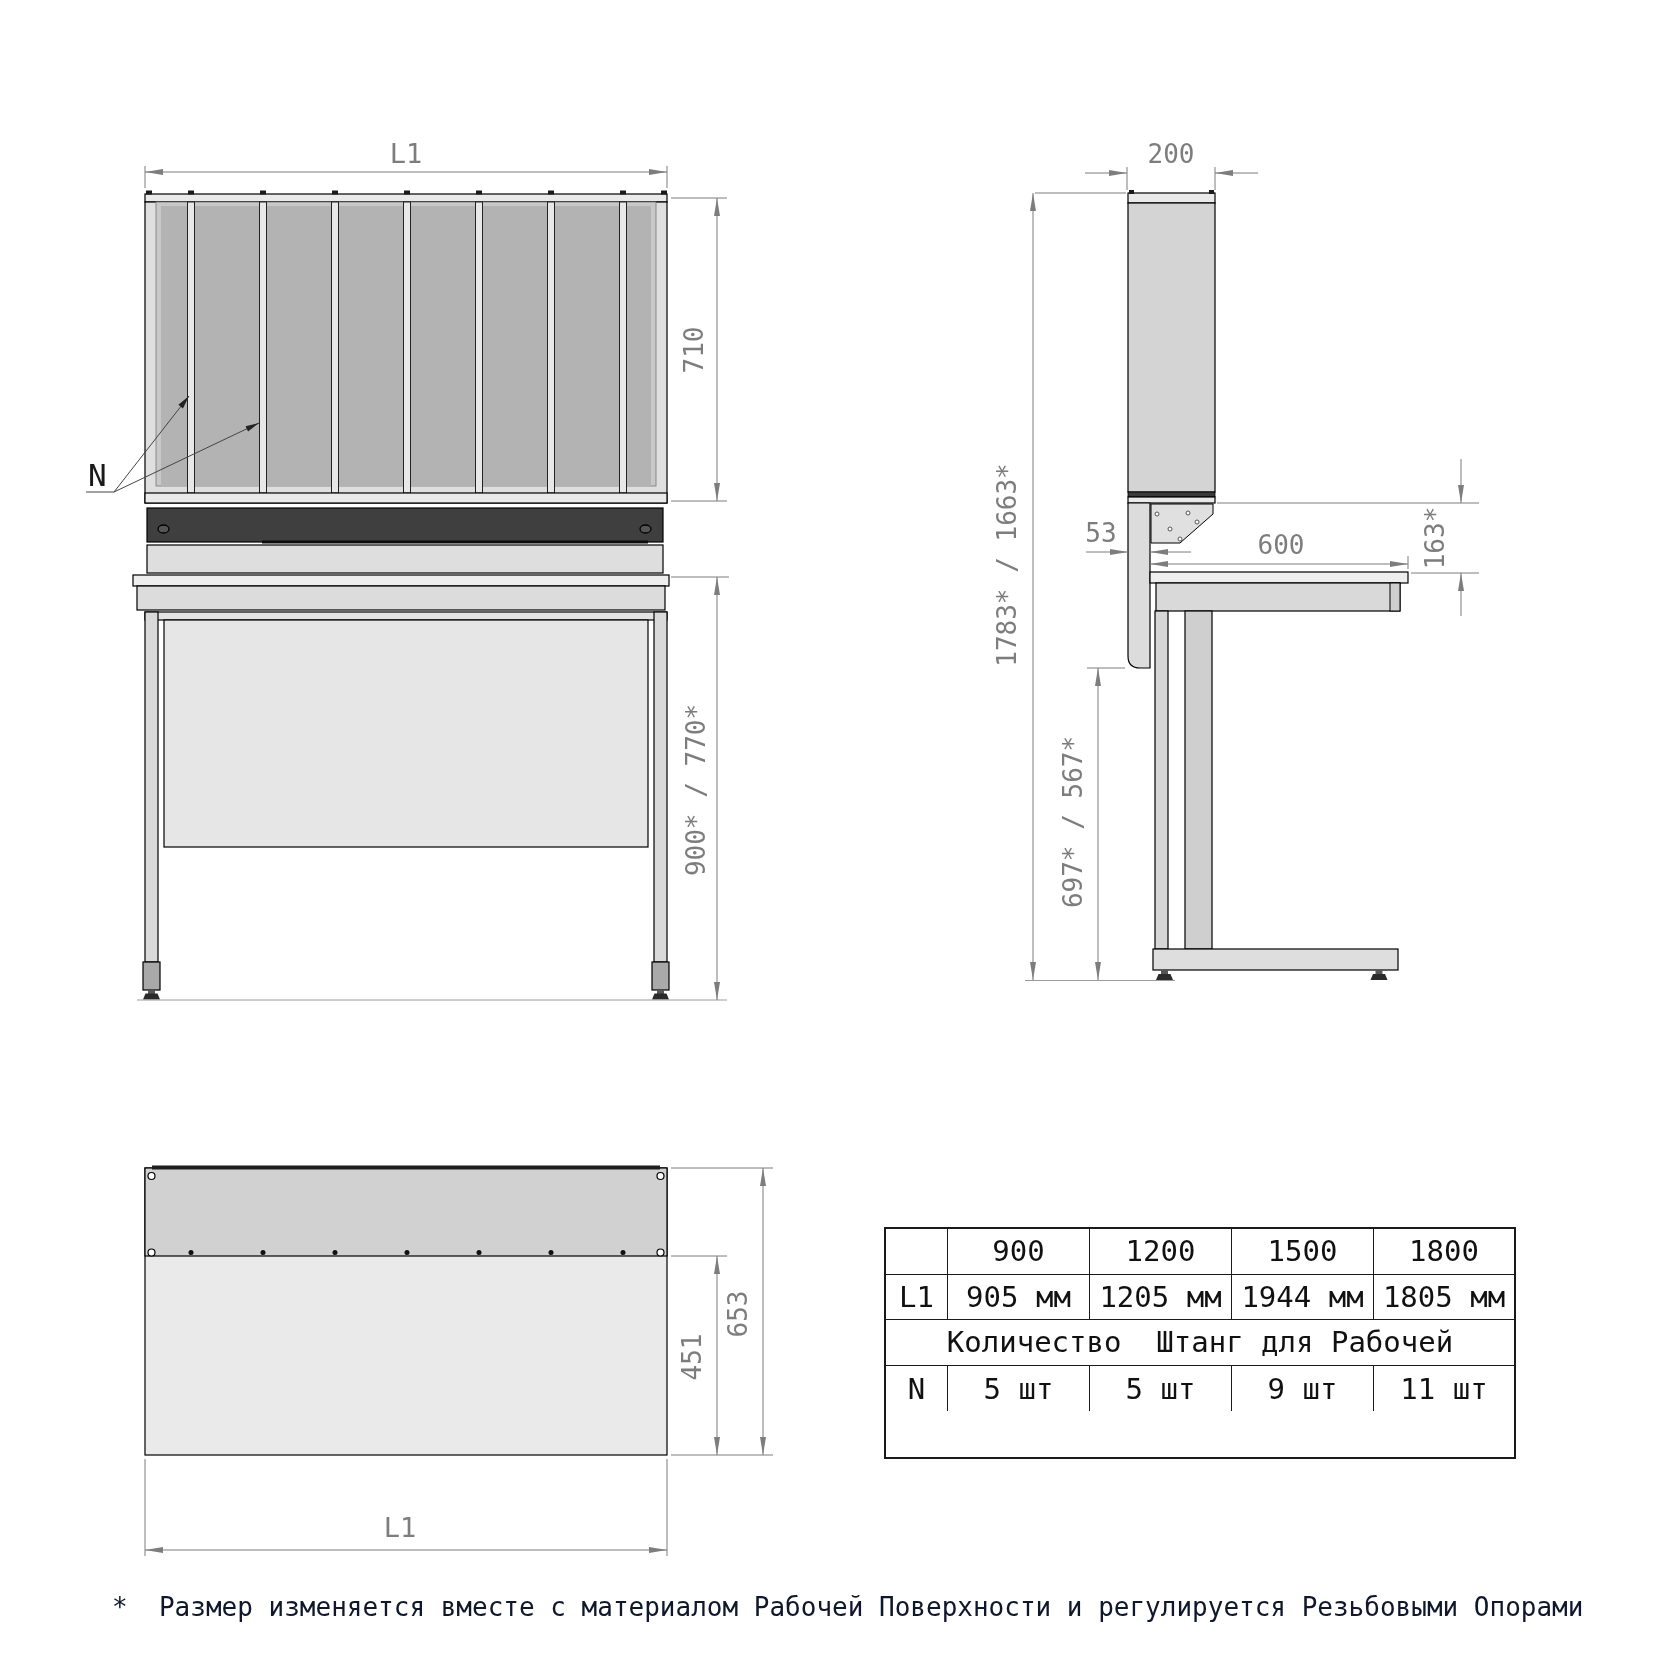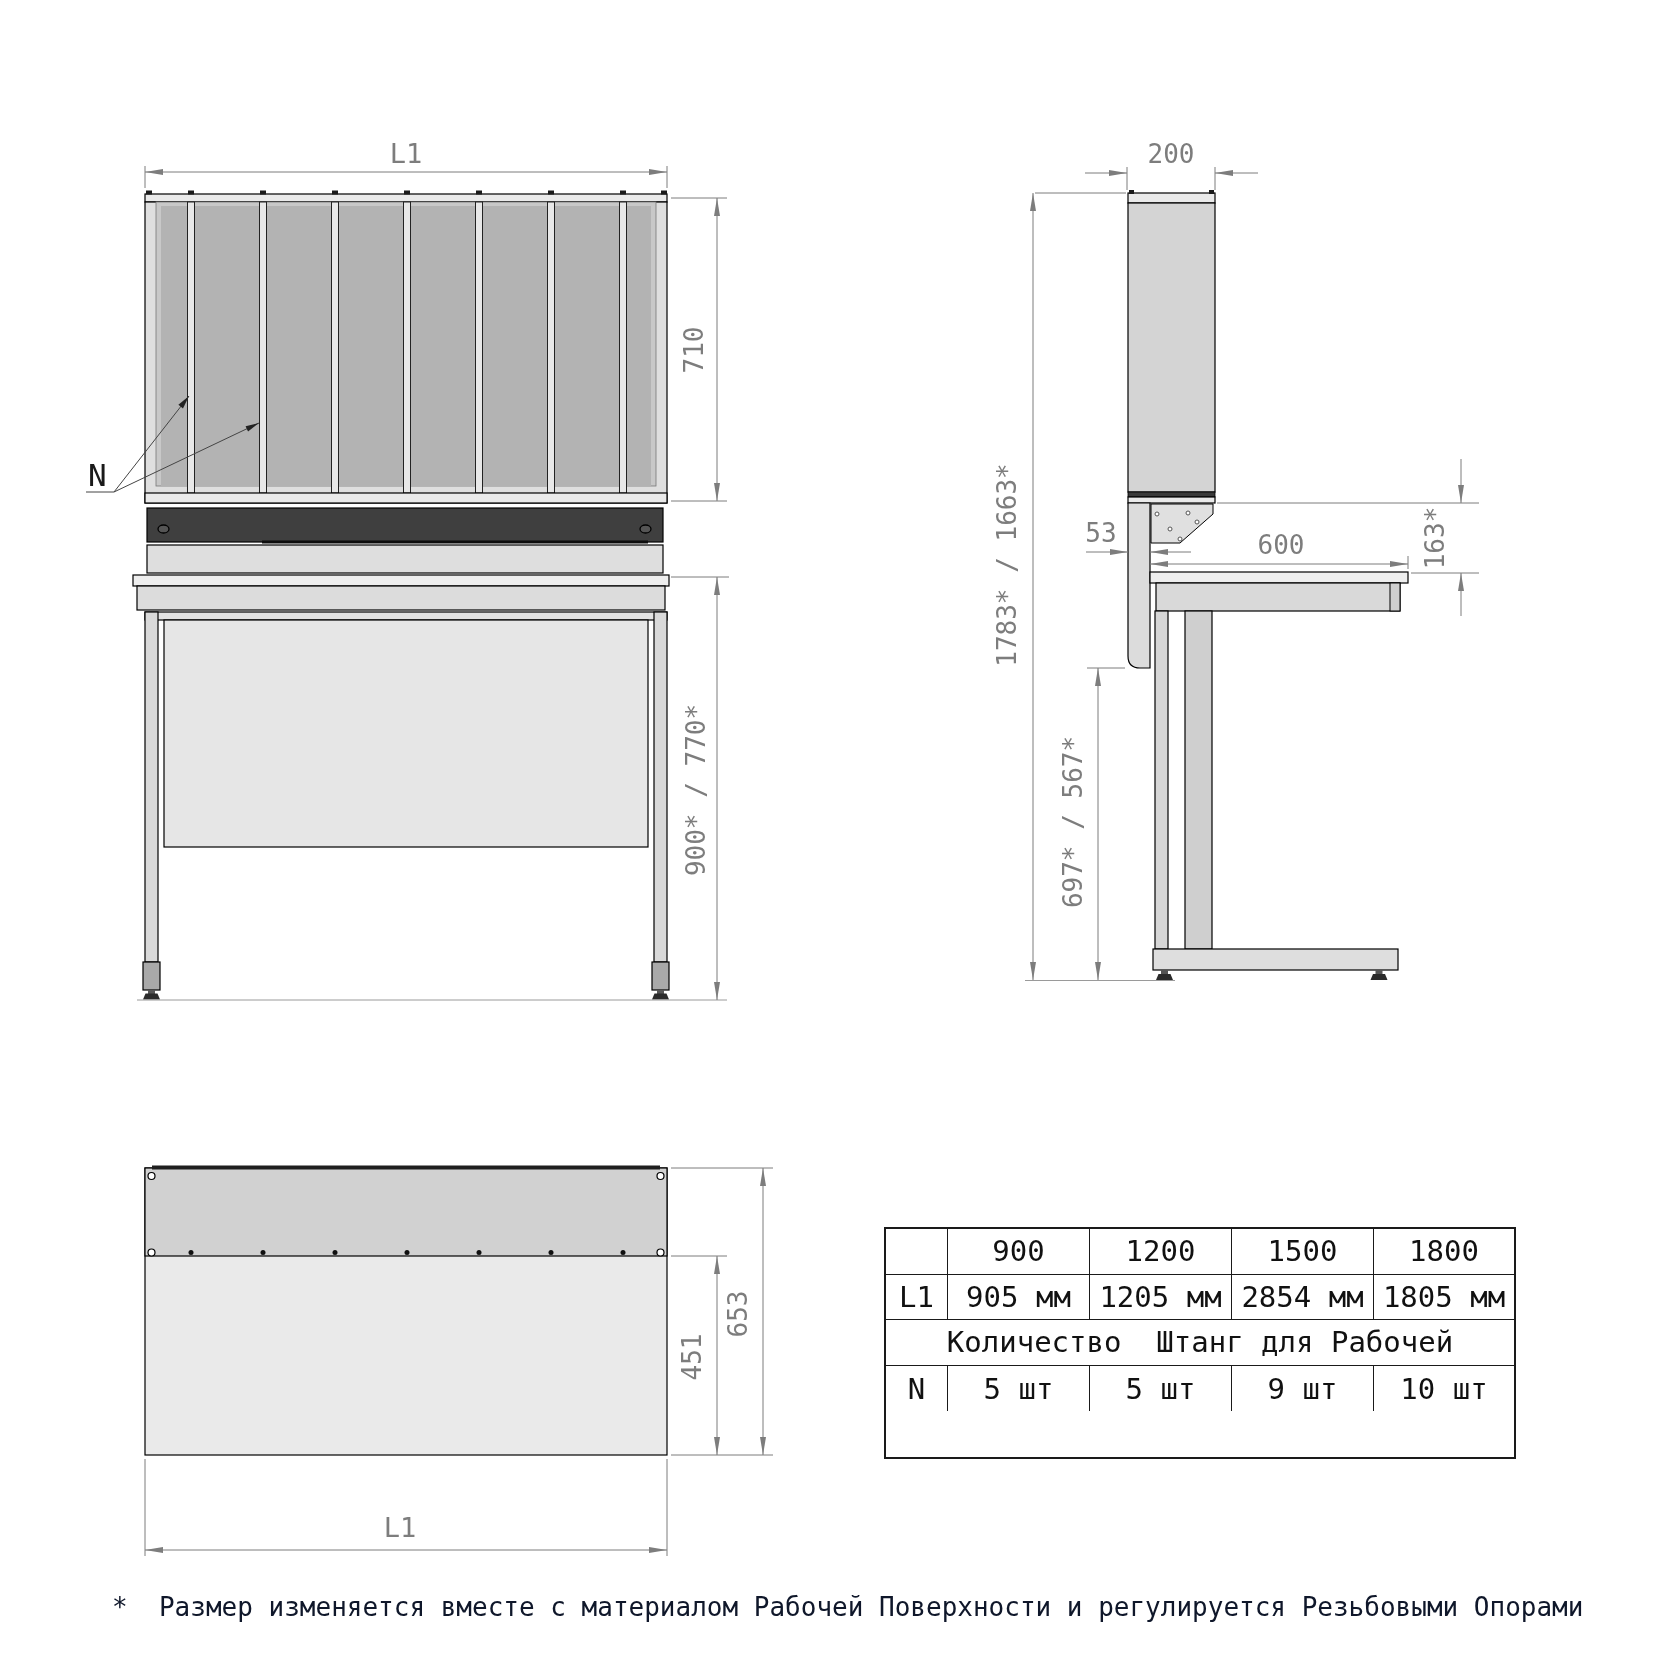--- a/index.html
+++ b/index.html
@@ -211,28 +211,28 @@
 
   <div class="cell"></div>
   <div class="cell">900</div>
   <div class="cell">1200</div>
   <div class="cell">1500</div>
   <div class="cell lastcol">1800</div>
 
   <div class="cell">L1</div>
   <div class="cell">905 мм</div>
   <div class="cell">1205 мм</div>
-  <div class="cell">2854 мм</div>
+  <div class="cell">1944 мм</div>
   <div class="cell lastcol">1805 мм</div>
 
   <div class="cell span lastcol">Количество  Штанг для Рабочей</div>
 
   <div class="cell lastrow">N</div>
   <div class="cell lastrow">5 шт</div>
   <div class="cell lastrow">5 шт</div>
   <div class="cell lastrow">9 шт</div>
-  <div class="cell lastrow lastcol">10 шт</div>
+  <div class="cell lastrow lastcol">11 шт</div>
 </div>
 
 
 <div class="footnote">*  Размер изменяется вместе с материалом Рабочей Поверхности и регулируется Резьбовыми Опорами</div>
 
 </div>
 
 </body></html>

